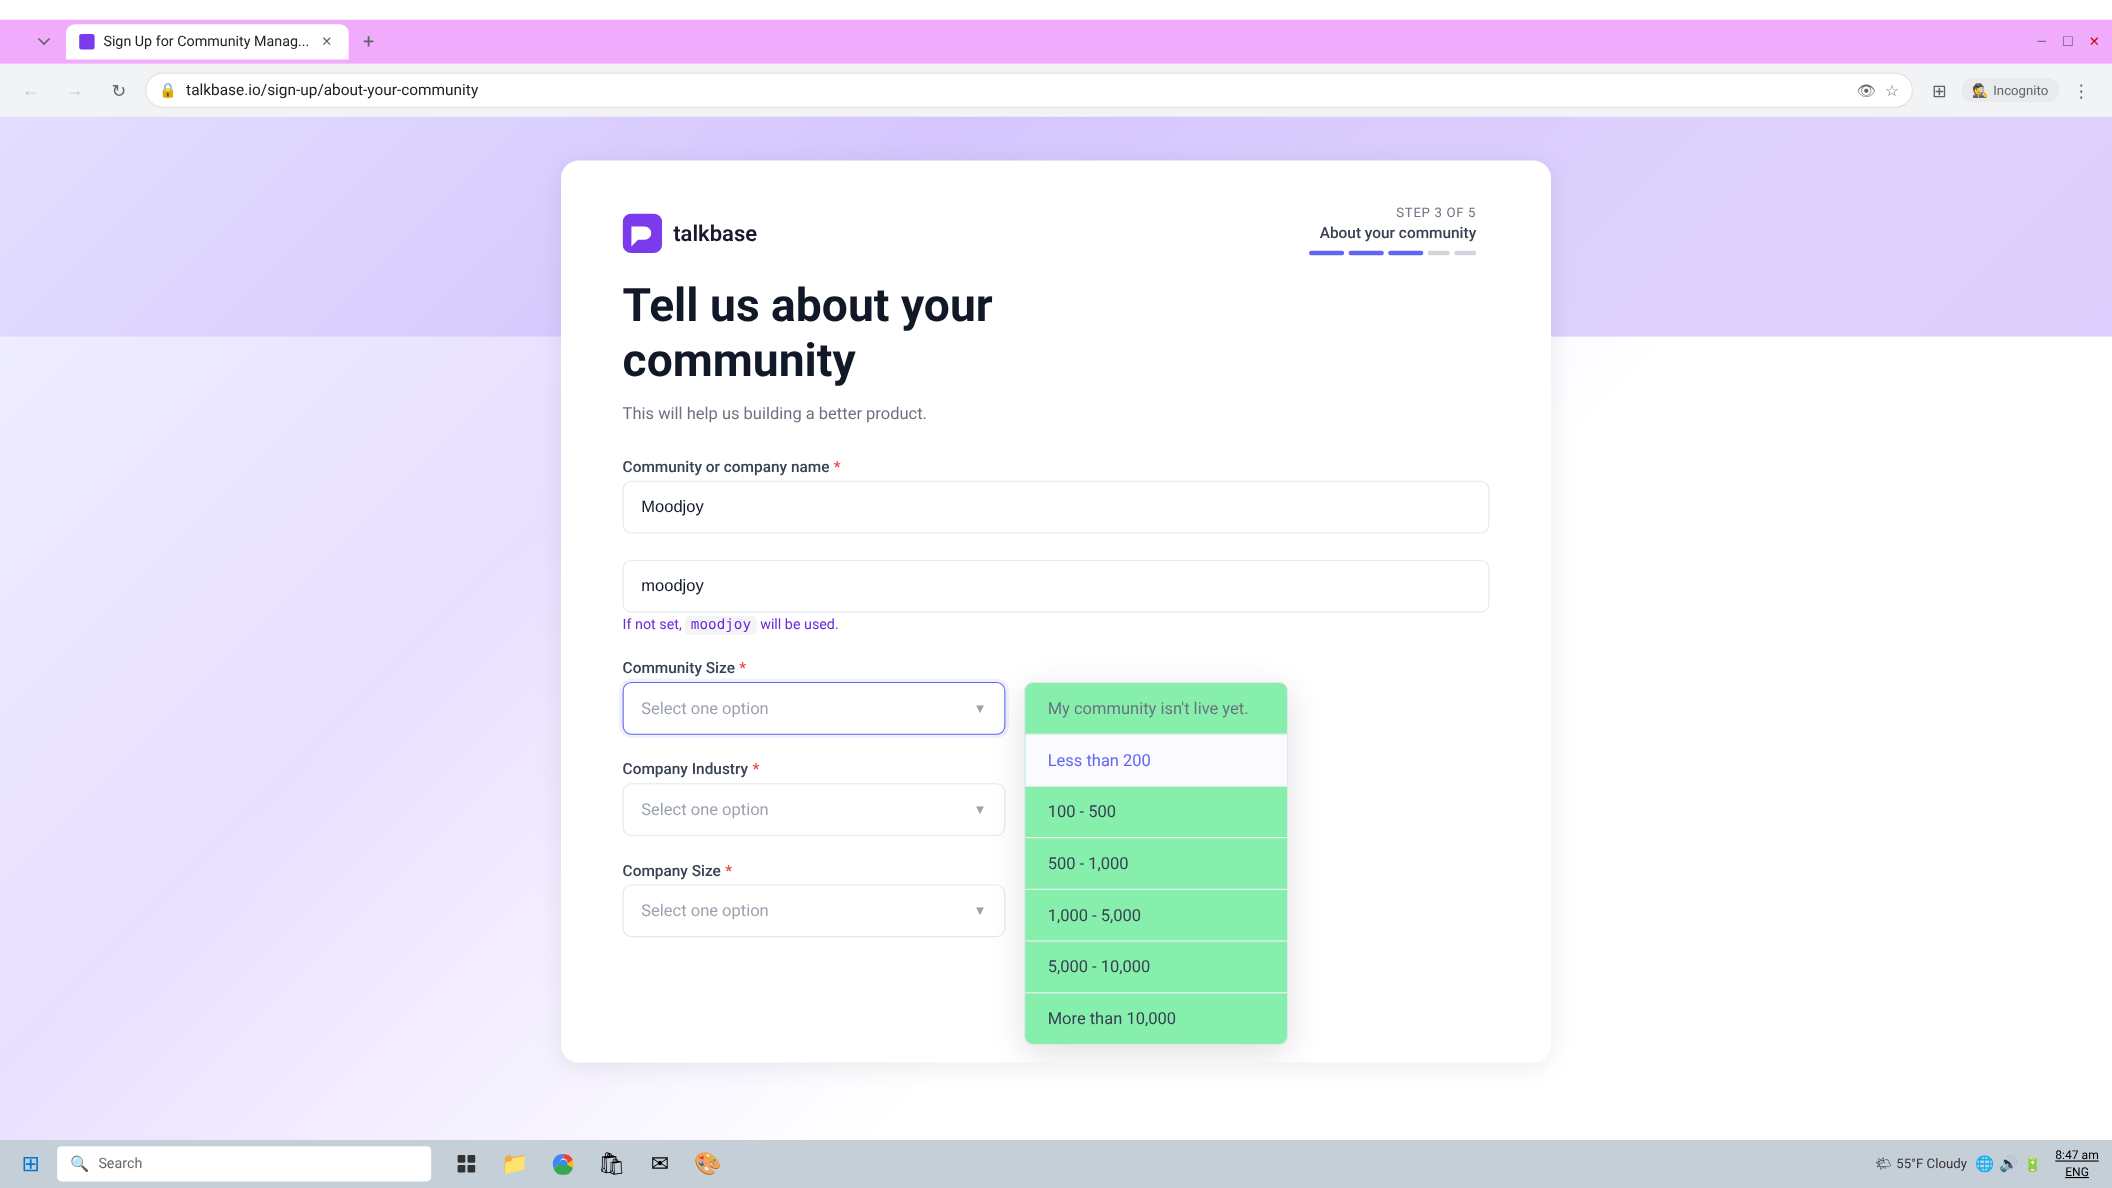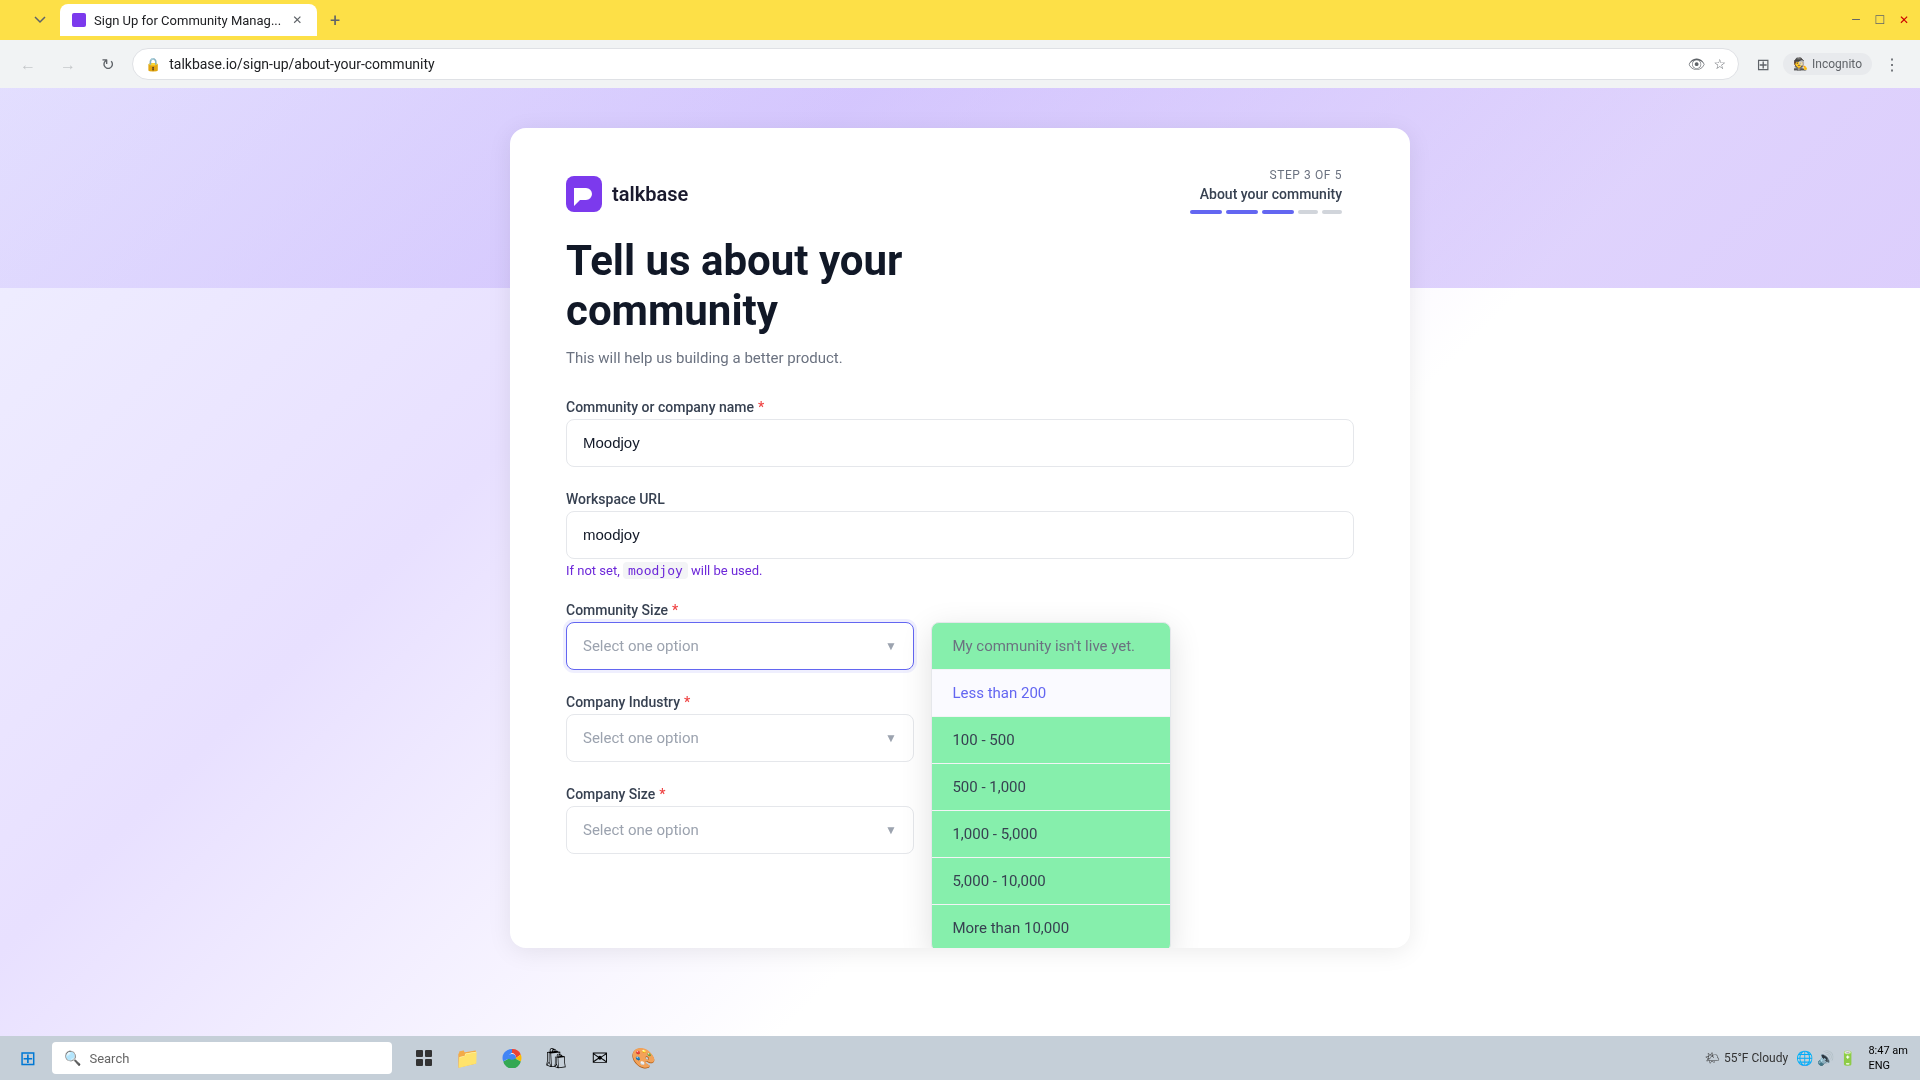--- a/index.html
+++ b/index.html
@@ -14,26 +14,27 @@
     }
 
     
     .browser-chrome {
       background: #f1f3f4;
       width: 100%;
       position: relative;
     }
 
     .browser-title-bar {
-      background: #fde047;
+      background: #f0abfc;
       height: 40px;
       display: flex;
       align-items: center;
       padding: 0 8px;
       gap: 8px;
+      margin-top: 18px;
     }
 
     .window-controls {
       display: flex;
       gap: 8px;
       align-items: center;
     }
 
     .win-btn {
       width: 16px;
@@ -507,26 +508,27 @@
       gap: 4px;
     }
 
     .taskbar-icon {
       font-size: 14px;
       color: #333;
       cursor: pointer;
     }
 
     .taskbar-time {
-      text-align: left;
+      text-align: center;
       font-size: 11px;
       color: #000;
       line-height: 1.4;
       cursor: pointer;
       padding: 0 4px;
+      text-decoration: underline;
     }
 
     .taskbar-weather {
       display: flex;
       align-items: center;
       gap: 4px;
       font-size: 12px;
       color: #333;
       cursor: pointer;
     }
@@ -628,23 +630,20 @@
 
       <div class="field-group">
         <label class="field-label">
           <span>Community or company name</span>
           <span class="required-star">*</span>
         </label>
         <input class="field-input" type="text" value="Moodjoy" style="">
       </div>
 
       <div class="field-group">
-        <label class="field-label">
-          <span>Workspace URL</span>
-        </label>
         <input class="field-input" type="text" value="moodjoy" style="">
         <div class="field-hint">
           <span>If not set,</span>
           <code>moodjoy</code>
           <span>will be used.</span>
         </div>
       </div>
 
       <div class="field-group" style="position:relative;">
         <label class="field-label">

